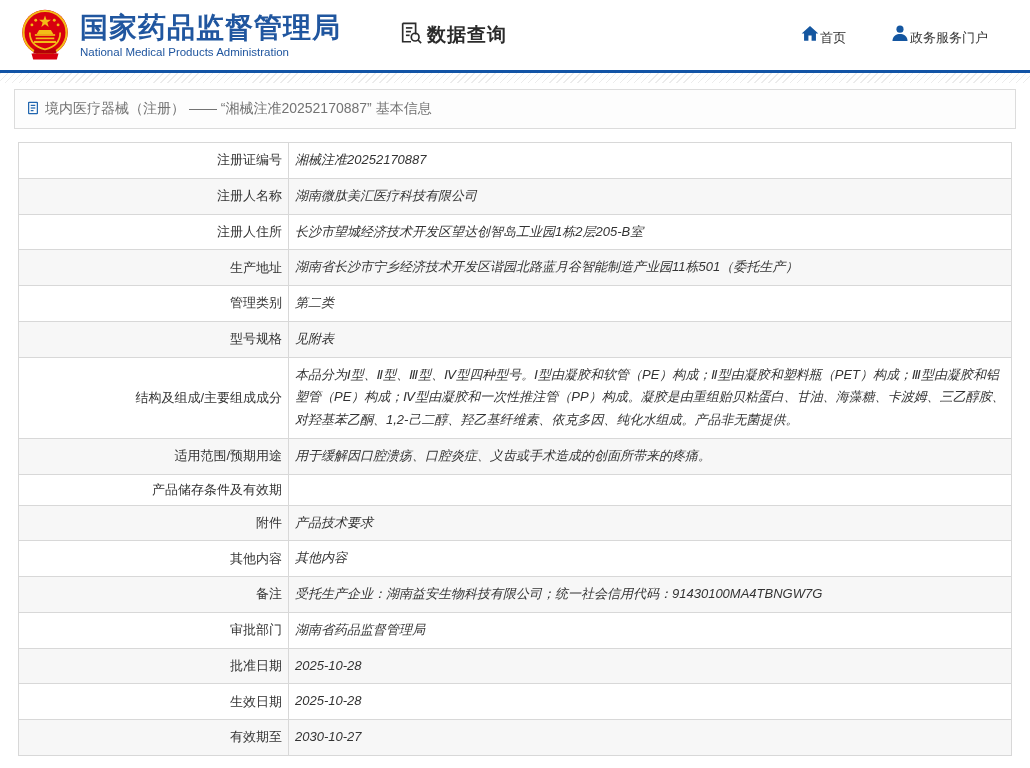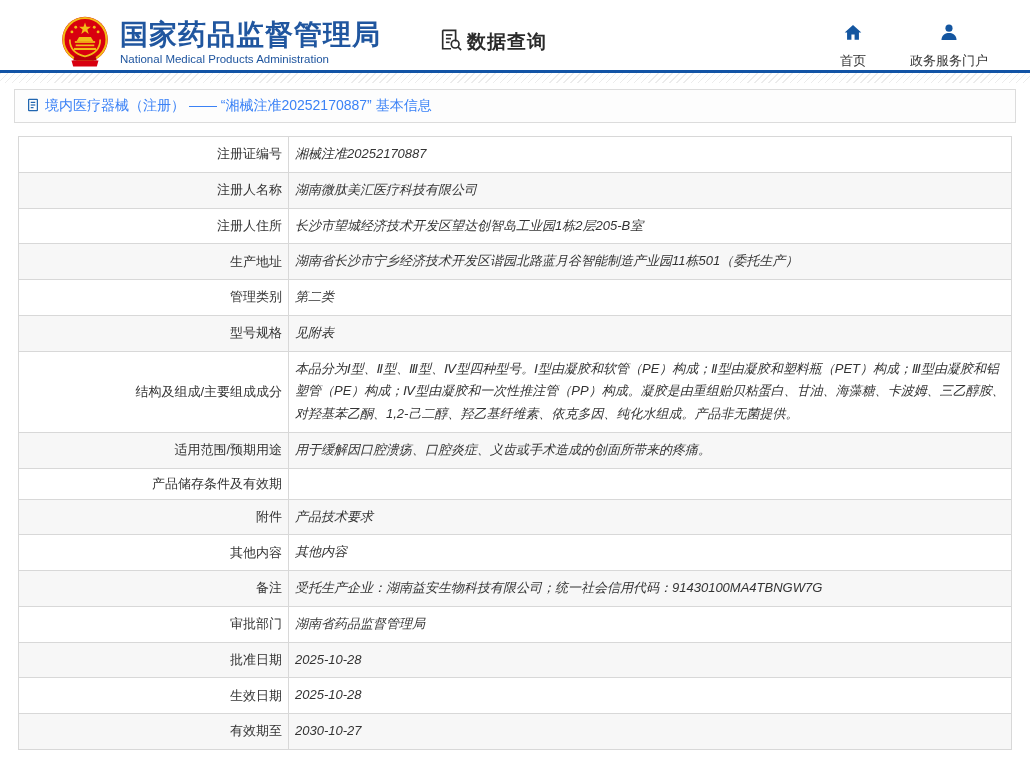--- a/index.html
+++ b/index.html
@@ -7,55 +7,54 @@
     font-family: "Liberation Sans", "DejaVu Sans", sans-serif;
     background:#fff;
     width:1030px;
   }
   .page { width:1030px; height:768px; overflow:hidden; background:#fff; position:relative; }
 
   
   .site-header {
     height:70px;
     display:flex;
-    align-items:flex-end;
+    align-items:center;
     justify-content:space-between;
     padding:0 42px 0 18px;
     background:#fff;
-    margin-left:40px;
   }
   .header-left { display:flex; align-items:center; }
   .emblem { width:54px; height:56px; flex:0 0 auto; }
   .title-block { margin-left:8px; }
   .title-cn { font-size:28px; font-weight:bold; color:#20569f; letter-spacing:1px; line-height:1.15; }
   .title-en { font-size:11.5px; color:#20569f; margin-top:2px; }
   .data-query { display:flex; align-items:center; margin-left:58px; cursor:pointer; }
   .data-query .dq-label { font-size:19px; color:#2b2b2b; font-weight:600; margin-left:4px; letter-spacing:1px; }
   .header-right { display:flex; align-items:flex-start; gap:44px; }
-  .nav-item { display:flex; flex-direction:column; align-items:center; cursor:pointer; text-decoration:none; }
+  .nav-item { display:flex; align-items:center; cursor:pointer; text-decoration:none; }
   .nav-item .nav-label { font-size:13px; color:#333; margin-top:6px; white-space:nowrap; }
 
   
   .blue-line { height:3px; background:#1254a6; width:100%; }
   .stripe-band {
     height:10px; width:100%;
     background:repeating-linear-gradient(135deg,#ececec 0 1px,#ffffff 1px 5px);
   }
 
   
   .breadcrumb-bar {
     margin:6px 14px 0;
-    height:34px;
+    height:40px;
     border:1px solid #dcdcdc;
     background:#fdfdfd;
     display:flex;
     align-items:center;
     padding:11px 11px;
     font-size:14px;
-    color:#3b82f6;
+    color:#737373;
   }
   .breadcrumb-bar .bc-text { margin-left:5px; }
 
   
   table.info-table {
     margin:13px 18px 0;
     width:994px;
     border-collapse:collapse;
     font-size:13px;
     color:#333;

